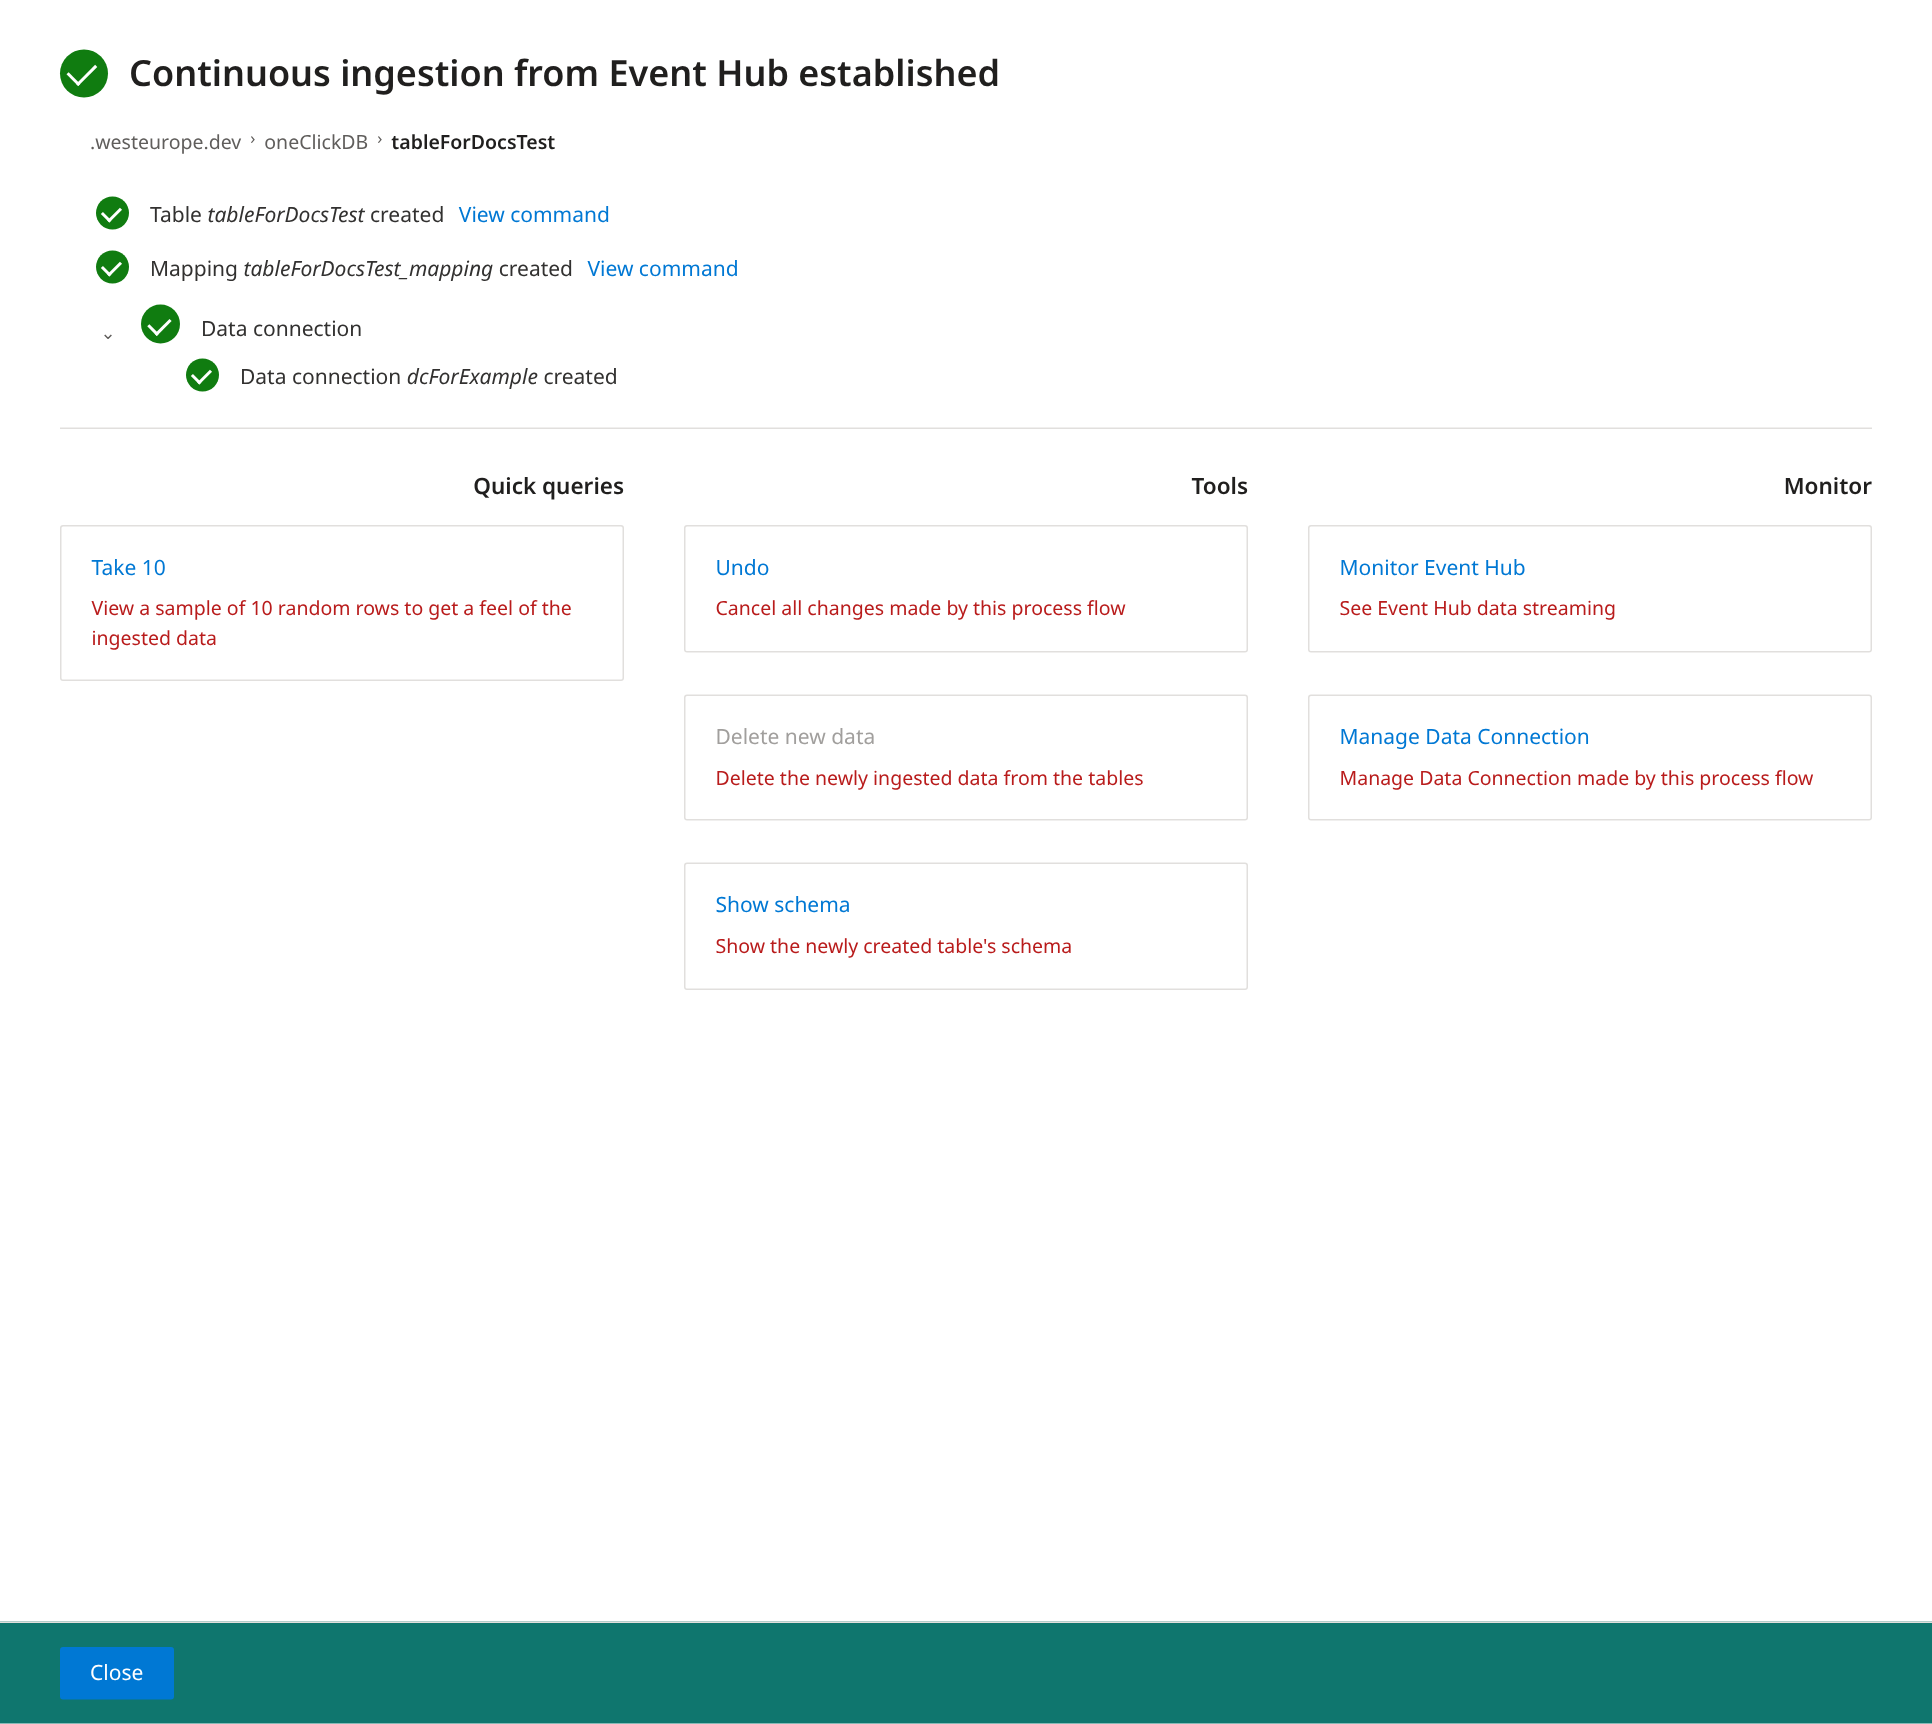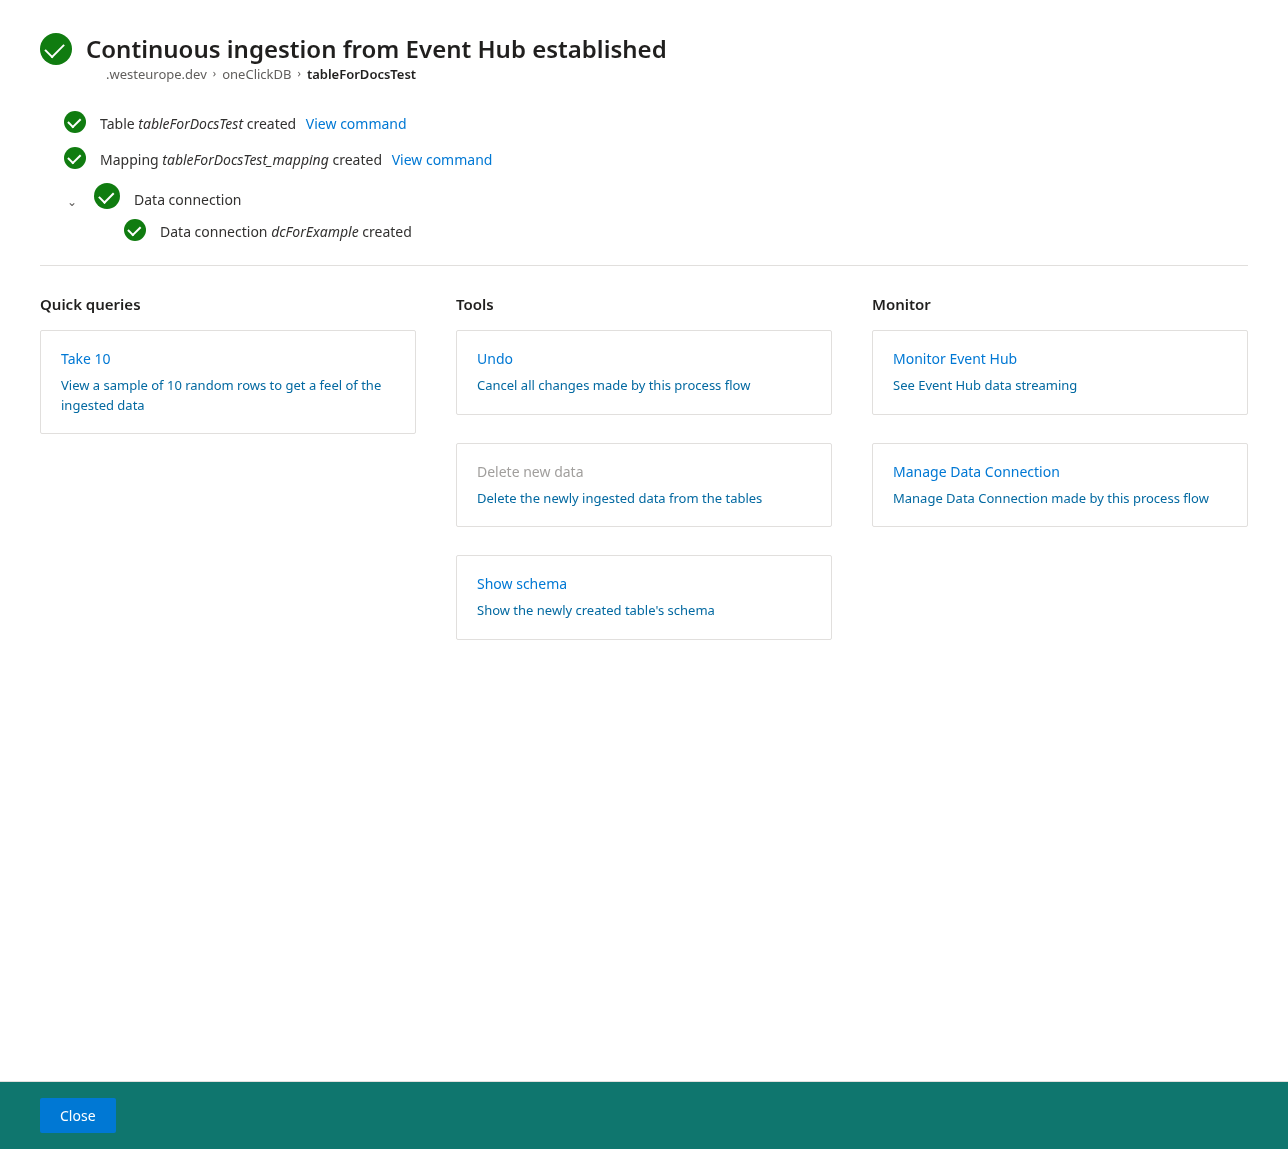--- a/index.html
+++ b/index.html
@@ -21,23 +21,23 @@
 
     .main-content {
       flex: 1;
       padding: 32px 40px 20px 40px;
       overflow: auto;
     }
 
     
     .page-header {
       display: flex;
-      align-items: flex-end;
+      align-items: center;
       gap: 14px;
-      margin-bottom: 0;
+      margin-bottom: 20px;
     }
 
     .success-icon-large {
       width: 32px;
       height: 32px;
       border-radius: 50%;
       background: #107C10;
       display: flex;
       align-items: center;
       justify-content: center;
@@ -57,21 +57,21 @@
     .page-title {
       font-size: 24px;
       font-weight: 600;
       color: #201f1e;
     }
 
     
     .breadcrumb {
       display: flex;
       gap: 6px;
-      margin-left: 66px;
+      margin-left: 20px;
       margin-bottom: 28px;
       font-size: 13px;
       color: #605e5c;
     }
 
     .breadcrumb-separator {
       color: #605e5c;
       font-size: 11px;
     }
 
@@ -180,20 +180,21 @@
       display: grid;
       grid-template-columns: 1fr 1fr 1fr;
       gap: 0 40px;
     }
 
     .section-title {
       font-size: 15px;
       font-weight: 600;
       color: #201f1e;
       margin-bottom: 16px;
+      text-align: right;
     }
 
     .cards-column {
       display: flex;
       flex-direction: column;
       gap: 28px;
     }
 
     .card {
       border: 1px solid #e1dfdd;
@@ -214,21 +215,21 @@
       color: #0078D4;
       margin-bottom: 8px;
     }
 
     .card-title.disabled-text {
       color: #a19f9d;
     }
 
     .card-description {
       font-size: 13px;
-      color: #0369a1;
+      color: #b91c1c;
       line-height: 1.5;
     }
 
     
     .footer {
       border-top: 1px solid #e1dfdd;
       padding: 16px 40px;
       display: flex;
       align-items: center;
       background: #0f766e;

